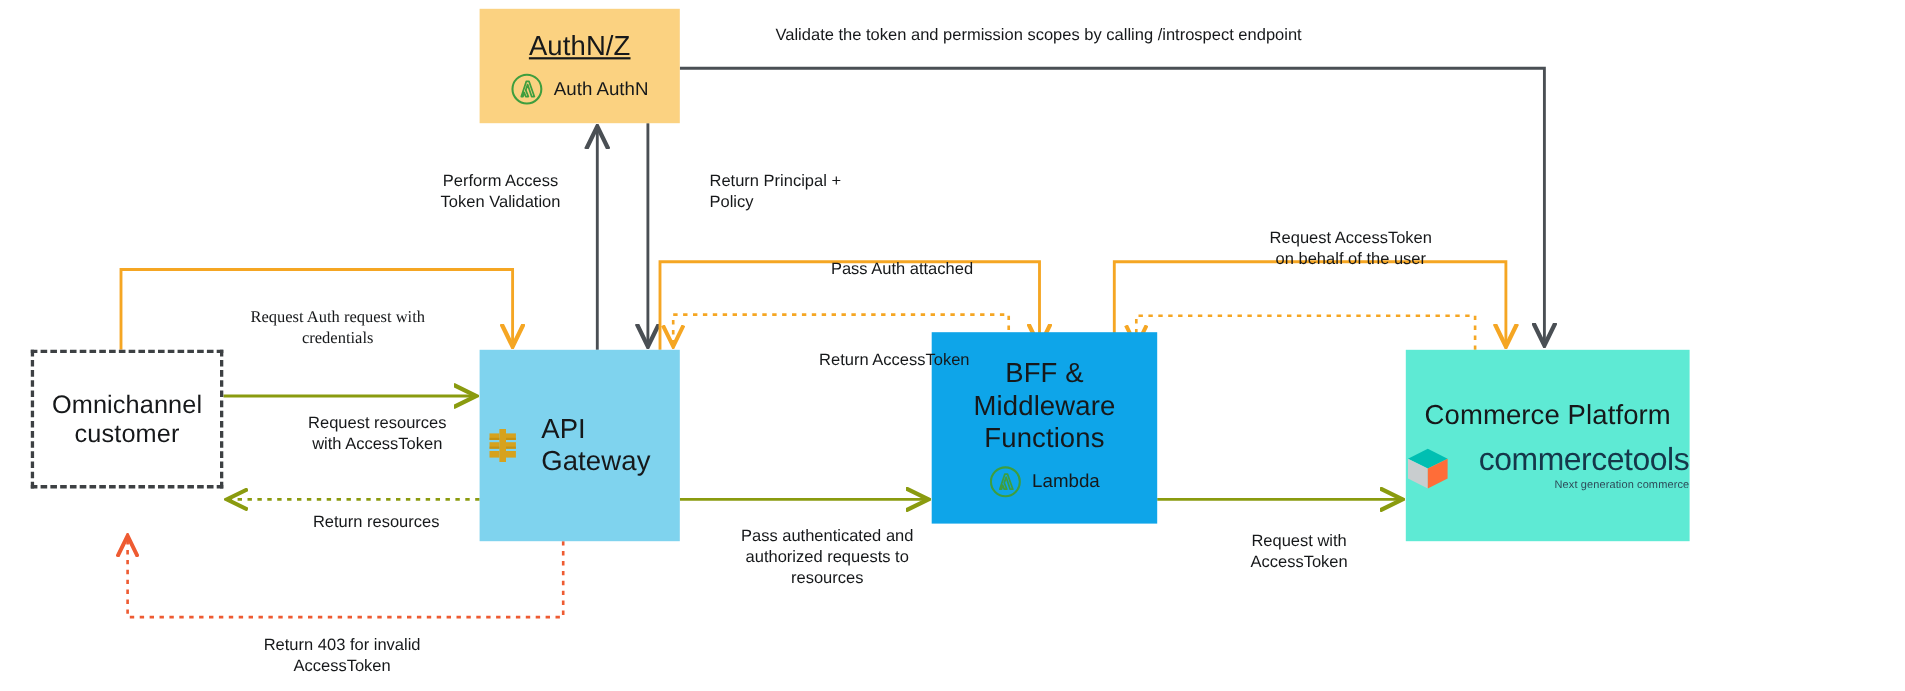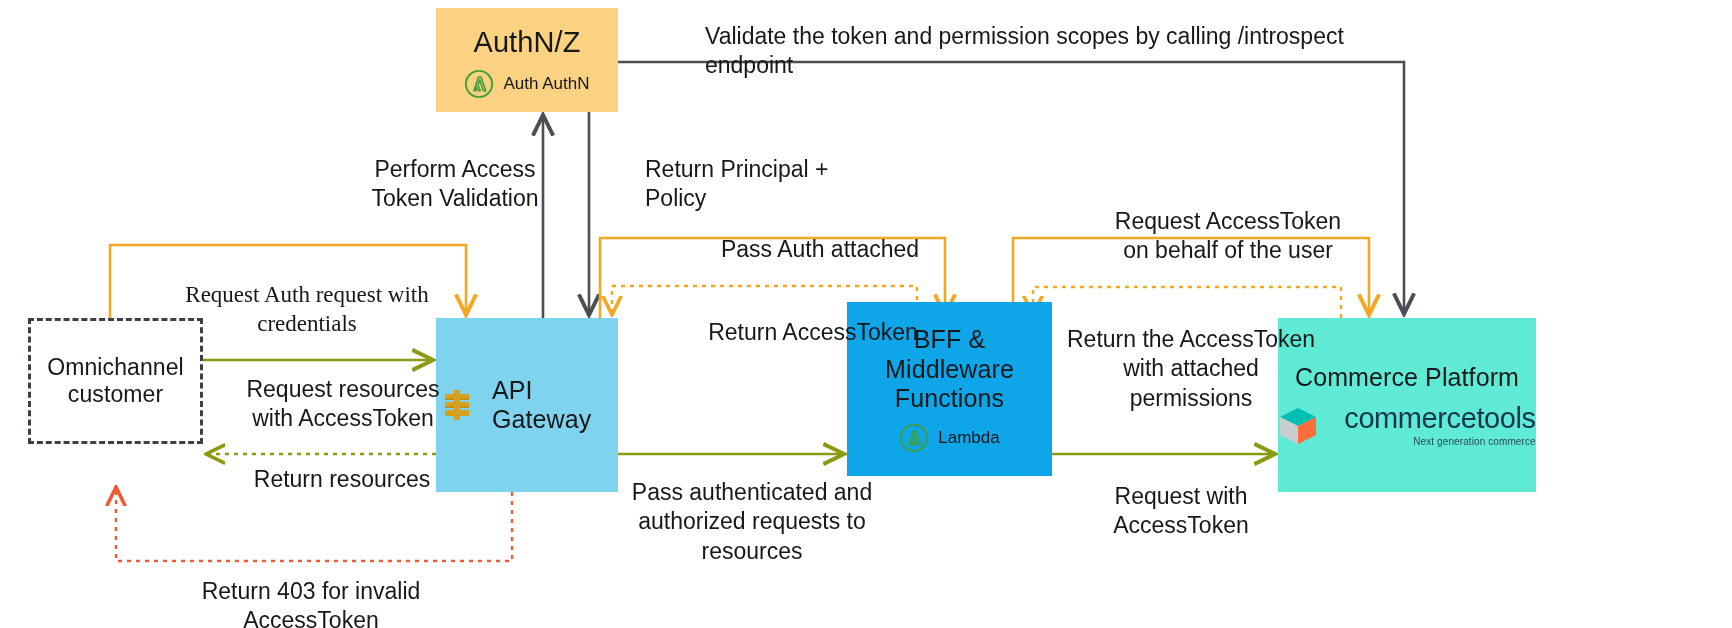--- a/index.html
+++ b/index.html
@@ -53,21 +53,21 @@
     font-size: 17px;
     color: #16181a;
   }
 
   
   #node-authnz {
     left: 436px; top: 8px; width: 182px; height: 104px;
     background: #fbd281;
     padding-top: 4px;
   }
-  #node-authnz .node-title { font-size: 29px; }
+  #node-authnz .node-title { font-size: 25px; text-decoration: underline; }
 
   
   #node-apigw {
     left: 436px; top: 318px; width: 182px; height: 174px;
     background: #7fd3ee;
     flex-direction: row;
     gap: 14px;
   }
   #node-apigw .node-title { text-align: left; }
 
@@ -114,21 +114,21 @@
   }
   .ct-tag {
     font-size: 10px;
     color: #2d4a58;
     letter-spacing: 0.1px;
     margin-top: 3px;
   }
 
   .lbl {
     position: absolute;
-    font-size: 23px;
+    font-size: 15px;
     line-height: 1.28;
     color: #16181a;
     white-space: pre-line;
   }
   .lbl.c { text-align: center; }
   .lbl.l { text-align: left; }
 </style>
 </head>
 <body>
 
@@ -287,23 +287,20 @@
   <div class="lbl c" style="left:700px; top:235px; width:240px;">Pass Auth attached</div>
 
   <div class="lbl c" style="left:1098px; top:207px; width:260px;">Request AccessToken
 on behalf of the user</div>
 
   <div class="lbl c" style="left:172px; top:280px; width:270px;font-family:Liberation Serif, serif;">Request Auth request with
 credentials</div>
 
   <div class="lbl c" style="left:698px; top:318px; width:230px;">Return AccessToken</div>
 
-  <div class="lbl c" style="left:1066px; top:325px; width:250px;">Return the AccessToken
-with attached
-permissions</div>
 
   <div class="lbl c" style="left:233px; top:375px; width:220px;">Request resources
 with AccessToken</div>
 
   <div class="lbl c" style="left:234px; top:465px; width:216px;">Return resources</div>
 
   <div class="lbl c" style="left:628px; top:478px; width:248px;">Pass authenticated and
 authorized requests to
 resources</div>
 

